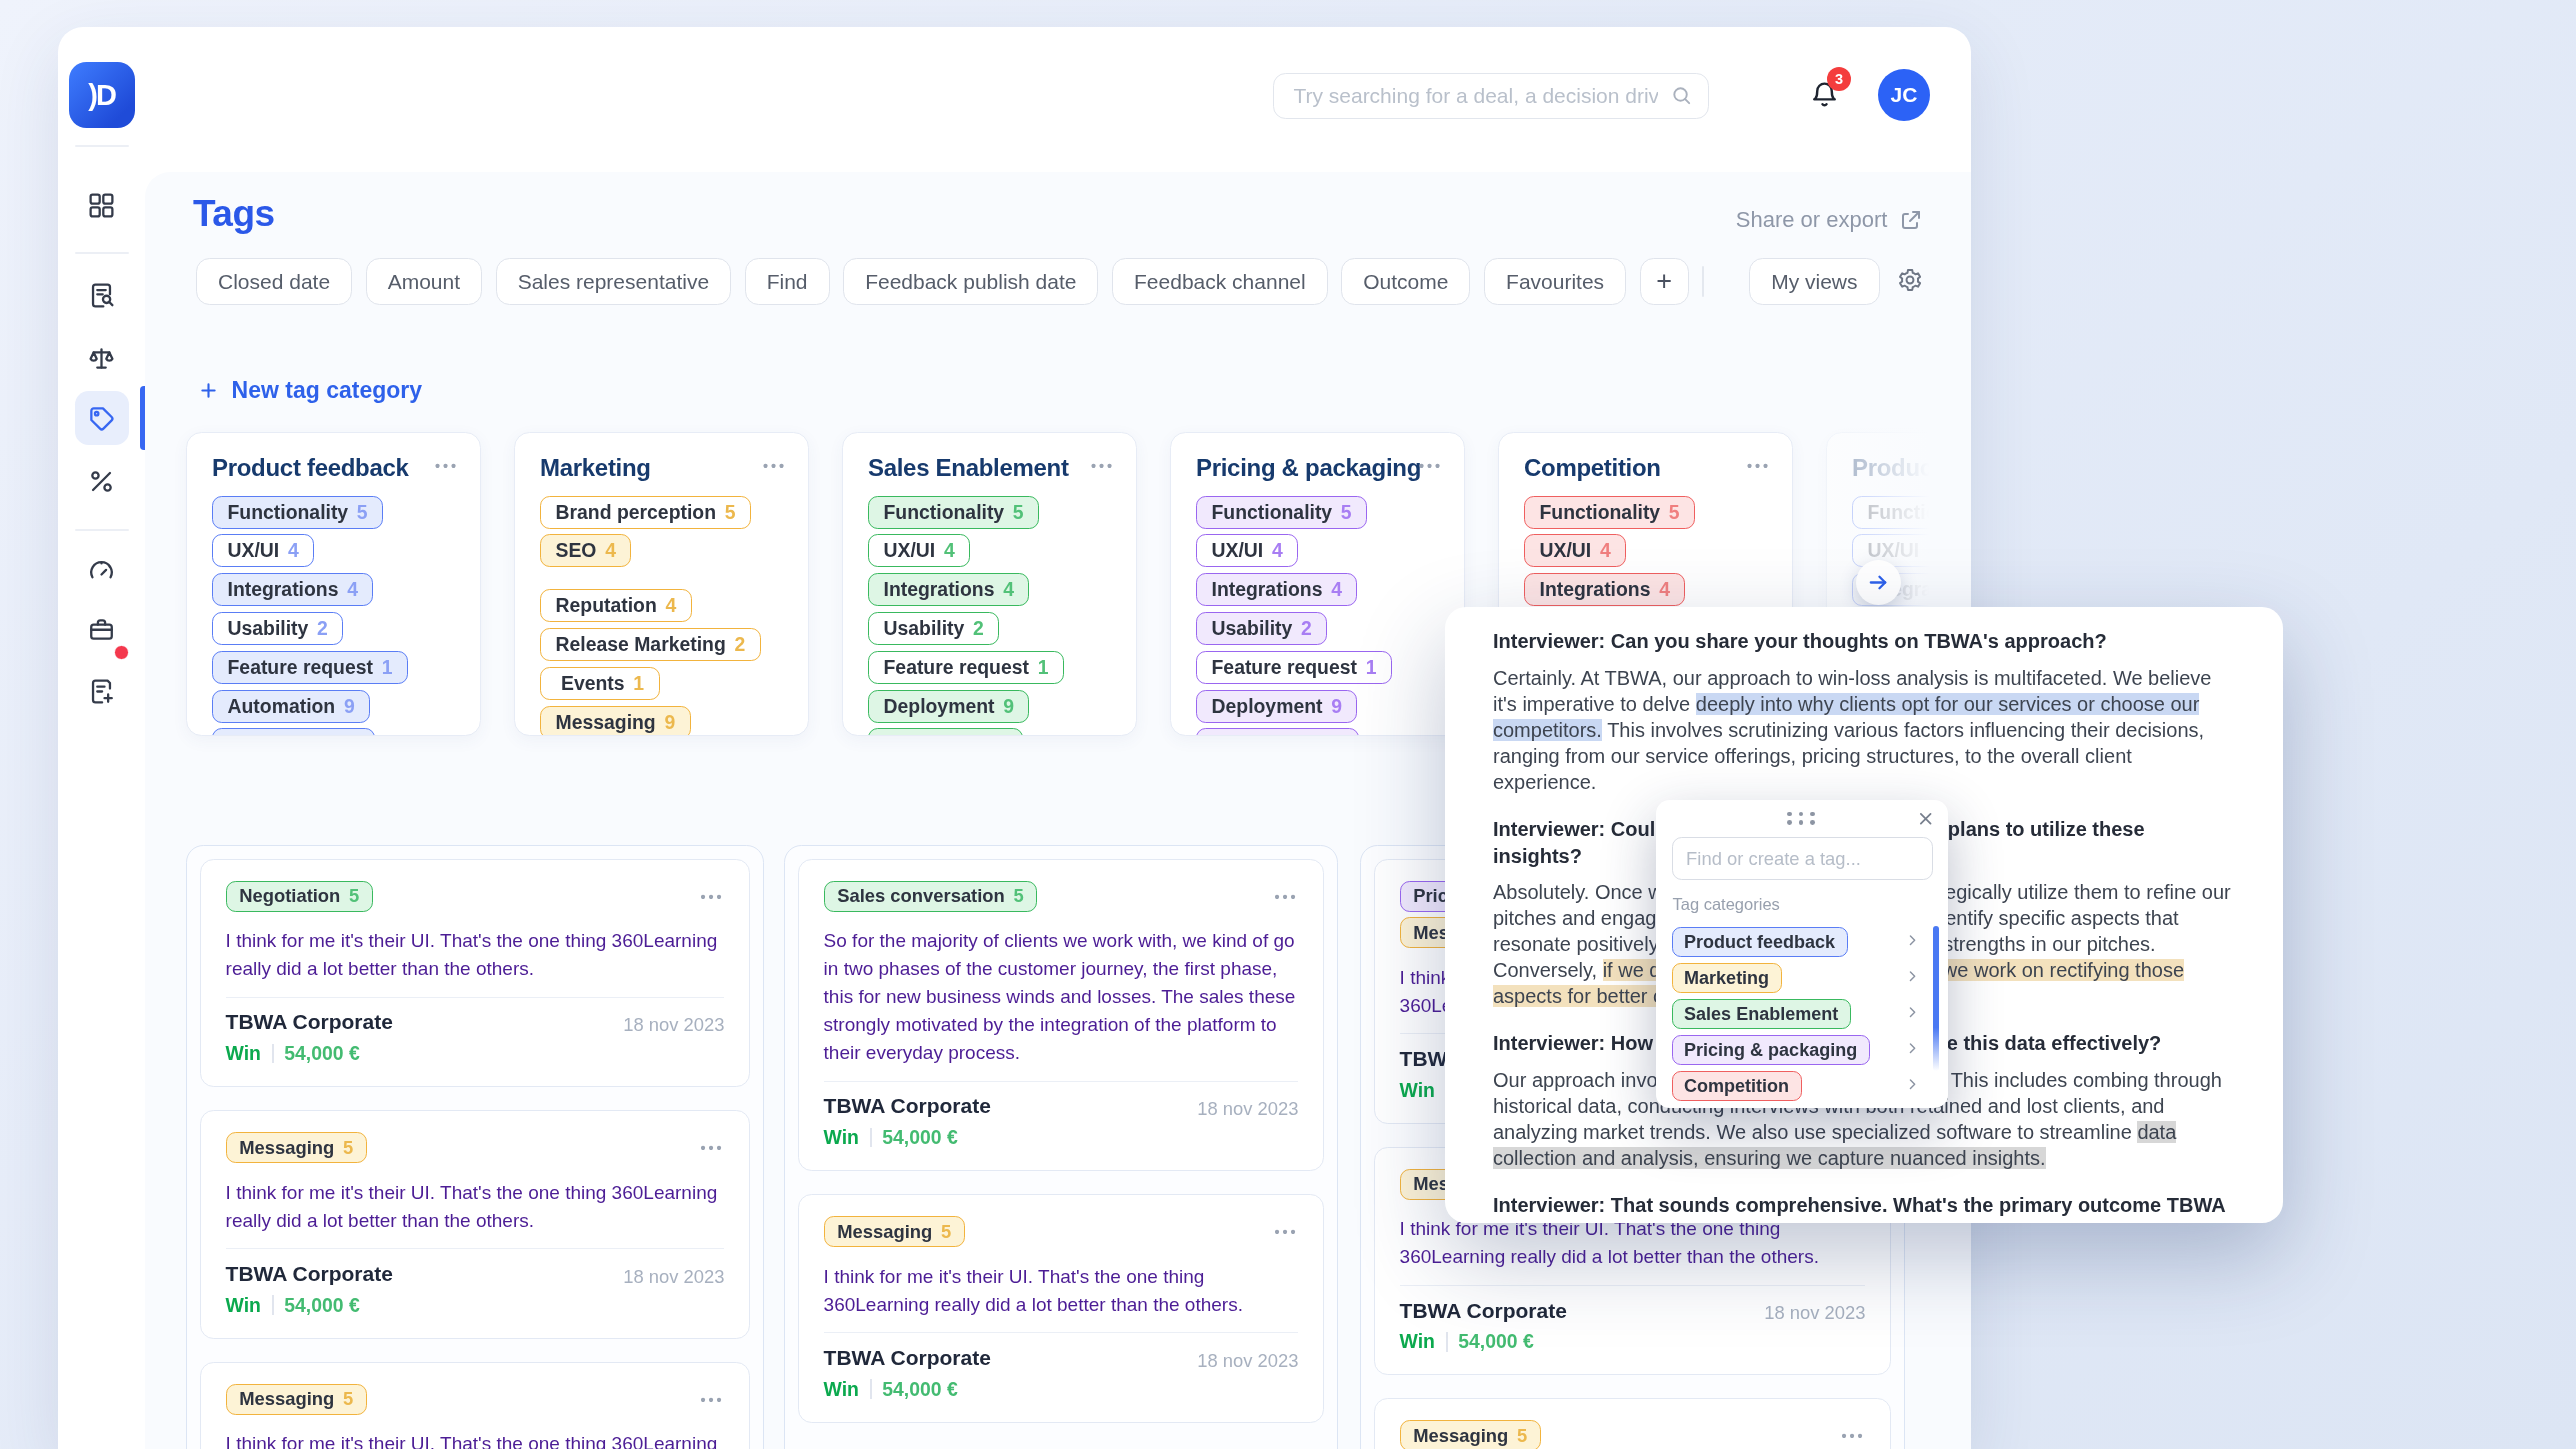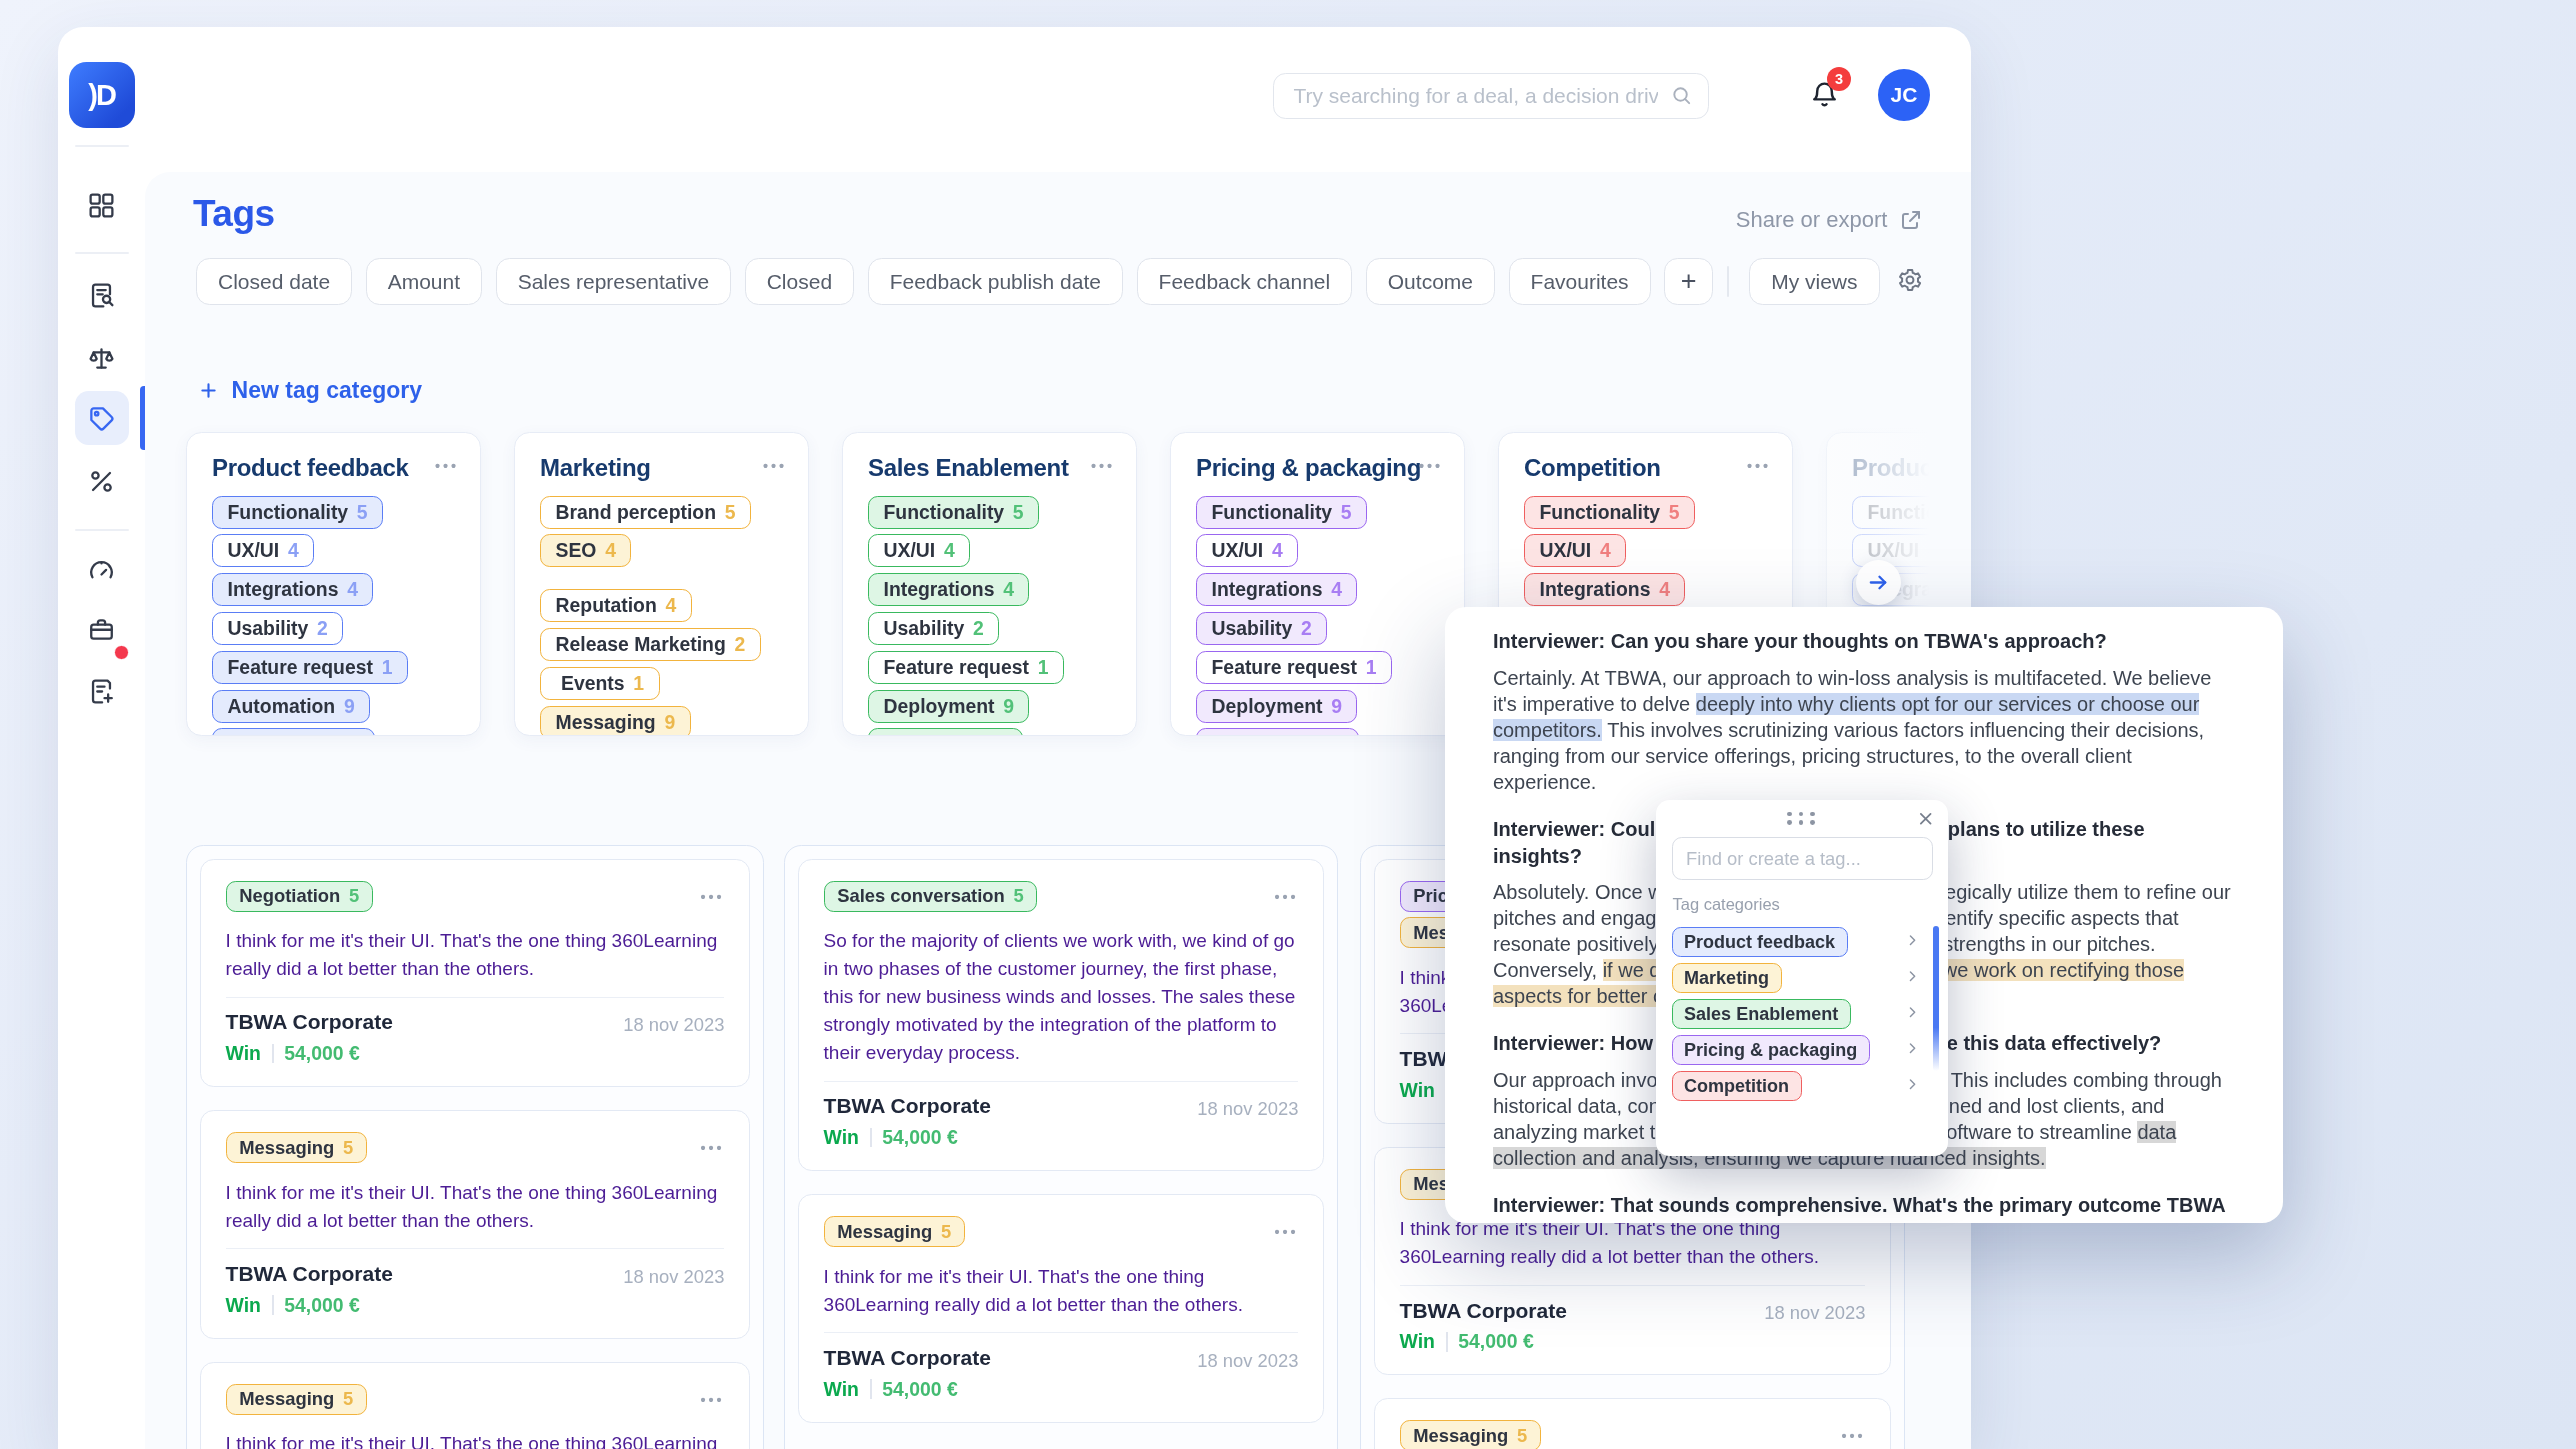--- a/index.html
+++ b/index.html
@@ -80,21 +80,21 @@
   .next-btn svg{width:23px;height:23px;}
   
   #overlay{position:absolute;left:1445px;top:607px;width:838px;height:616px;background:#fff;border-radius:21px;
     box-shadow:0 33px 87px rgba(30,50,100,.28);padding:21px 48px 27px 48px;box-sizing:border-box;overflow:hidden;}
   .q{font-size:20px;font-weight:800;color:#262c38;line-height:27px;margin:0 0 9.7px 0;}
   .a{font-size:20px;color:#3d4450;line-height:26px;margin:0 0 21px 0;}
   .hl-blue{background:#c9d8f3;}
   .hl-orange{background:#f3e1bd;}
   .hl-gray{background:#d7d7d7;}
   
-  #picker{position:absolute;left:1656px;top:800px;width:292px;height:356px;background:#fff;border-radius:13.6px;
+  #picker{position:absolute;left:1656px;top:800px;width:292px;height:308px;background:#fff;border-radius:13.6px;
     box-shadow:0 19.4px 53px rgba(25,40,80,.30);box-sizing:border-box;}
   .drag{position:absolute;left:50%;top:11.6px;transform:translateX(-50%);display:grid;
     grid-template-columns:repeat(3,6.8px);grid-gap:3.9px 4.8px;}
   .drag i{width:4.8px;height:4.8px;border-radius:50%;background:#8d95a3;}
   .close-x{position:absolute;right:12.6px;top:8.7px;width:19.4px;height:19.4px;color:#777f8d;}
   #picker-input{position:absolute;left:15.5px;right:15.5px;top:37px;height:43px;border:1.5px solid #d9dde5;border-radius:9.7px;
     font-size:18.4px;color:#3a4150;padding:0 13.6px;outline:none;box-sizing:border-box;width:261px;}
   #picker-input::placeholder{color:#b6bdc8;}
   .picker-label{position:absolute;left:16.5px;top:95px;font-size:16.5px;color:#98a0ae;}
   #picker-list{position:absolute;left:15.5px;top:124px;right:29px;}
@@ -201,21 +201,21 @@
             <path d="M14 4h6v6"></path>
             <path d="M20 4 11 13"></path>
             <path d="M9 6H6a2 2 0 0 0-2 2v10a2 2 0 0 0 2 2h10a2 2 0 0 0 2-2v-3"></path>
           </svg>
       </div>
 
       <div id="filter-bar">
           <div class="chip">Closed date</div>
           <div class="chip">Amount</div>
           <div class="chip">Sales representative</div>
-          <div class="chip">Closed</div>
+          <div class="chip">Find</div>
           <div class="chip">Feedback publish date</div>
           <div class="chip">Feedback channel</div>
           <div class="chip">Outcome</div>
           <div class="chip">Favourites</div>
           <div class="chip plus">+</div>
           <div class="chip-sep"></div>
           <div class="chip views">My views</div>
           <span><svg class="gear" viewBox="0 0 24 24" fill="none" stroke="currentColor" stroke-width="1.8" stroke-linejoin="round">
               <circle cx="12" cy="12" r="3.2"></circle>
               <path d="M19.3 13.4a7.6 7.6 0 0 0 0-2.8l2-1.5-1.9-3.3-2.4 1a7.7 7.7 0 0 0-2.5-1.5L14.1 2.8h-4l-.4 2.5a7.7 7.7 0 0 0-2.5 1.5l-2.4-1-2 3.3 2 1.5a7.6 7.6 0 0 0 0 2.8l-2 1.5 2 3.3 2.4-1a7.7 7.7 0 0 0 2.5 1.5l.4 2.5h4l.4-2.5a7.7 7.7 0 0 0 2.5-1.5l2.4 1 1.9-3.3-2-1.4z"></path>

